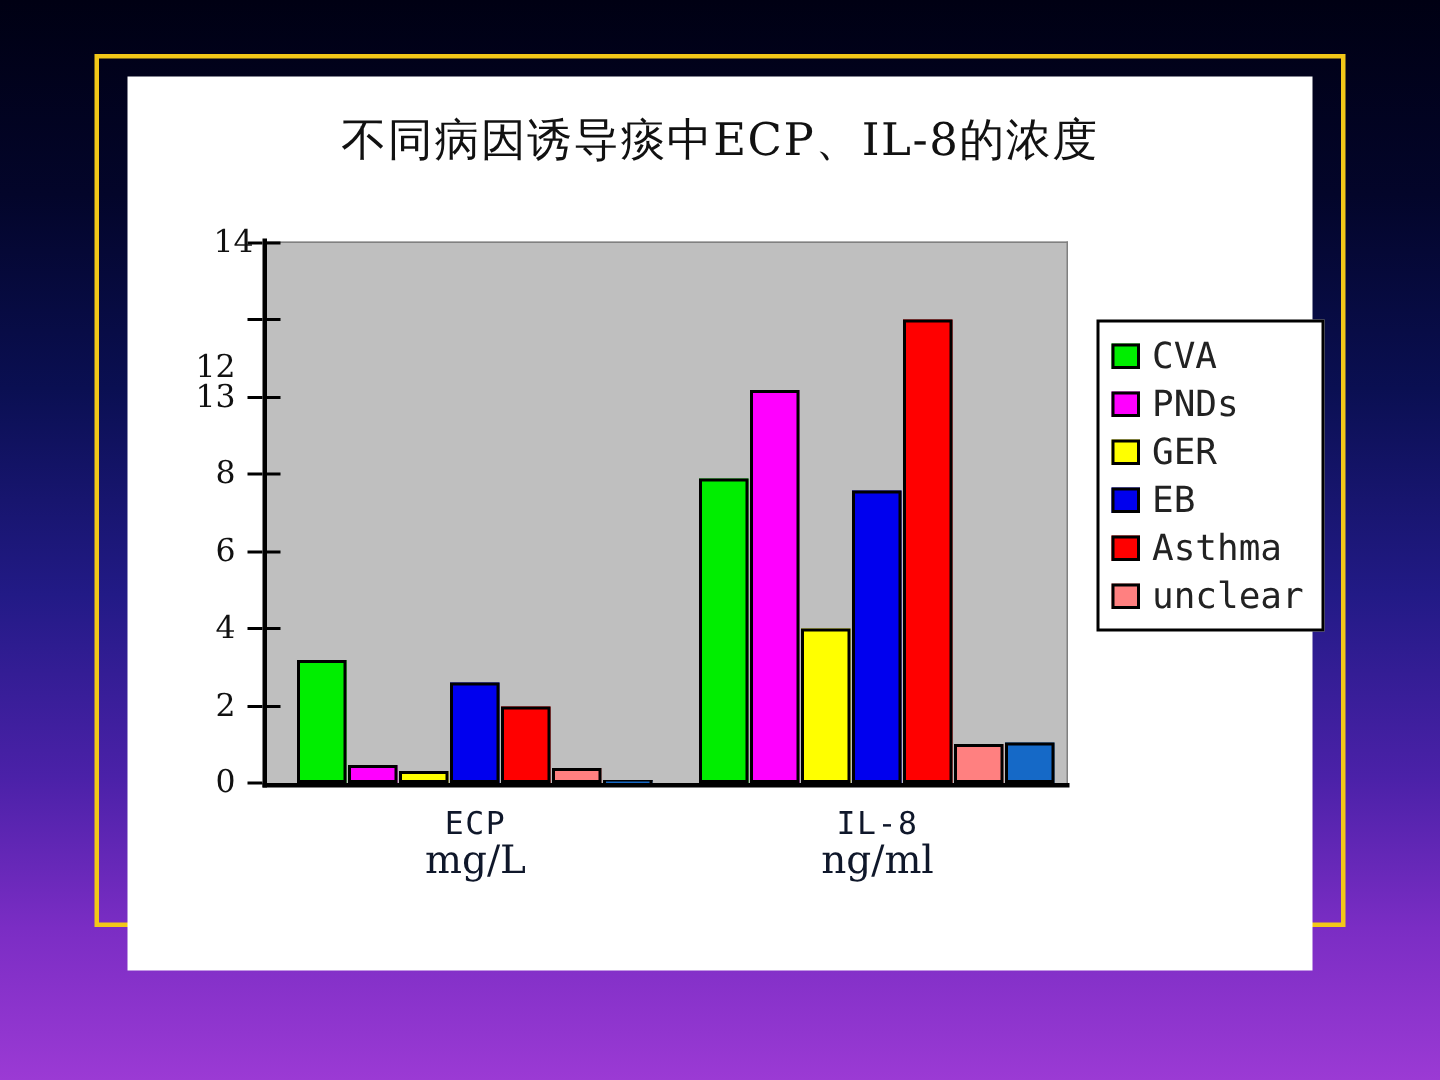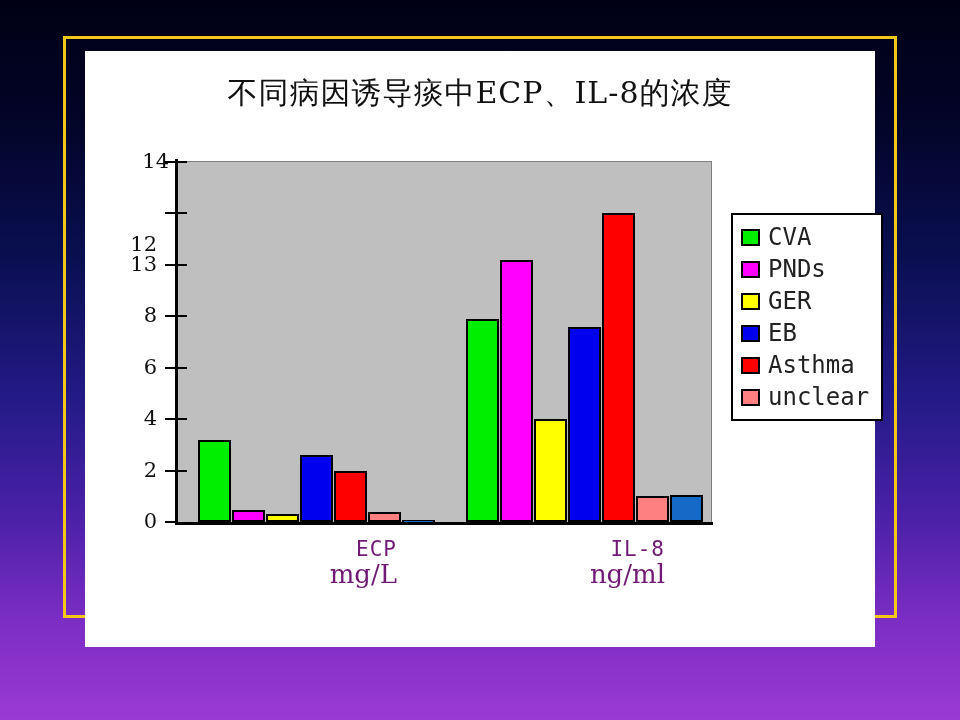--- a/index.html
+++ b/index.html
@@ -121,22 +121,22 @@
     bottom: 0;
     border: 2px solid #000000;
     box-sizing: border-box;
   }
   .bar.hairline {
     border-width: 1px 2px 0 2px;
   }
 
   .group-label {
     position: absolute;
-    text-align: right;
-    color: #701a75;
+    text-align: center;
+    color: #0f172a;
     white-space: nowrap;
   }
   .group-label .l1 {
     display: block;
     font-family: "DejaVu Sans Mono", "Liberation Mono", monospace;
     font-size: 21px;
     letter-spacing: 1px;
   }
   .group-label .l2 {
     display: block;

